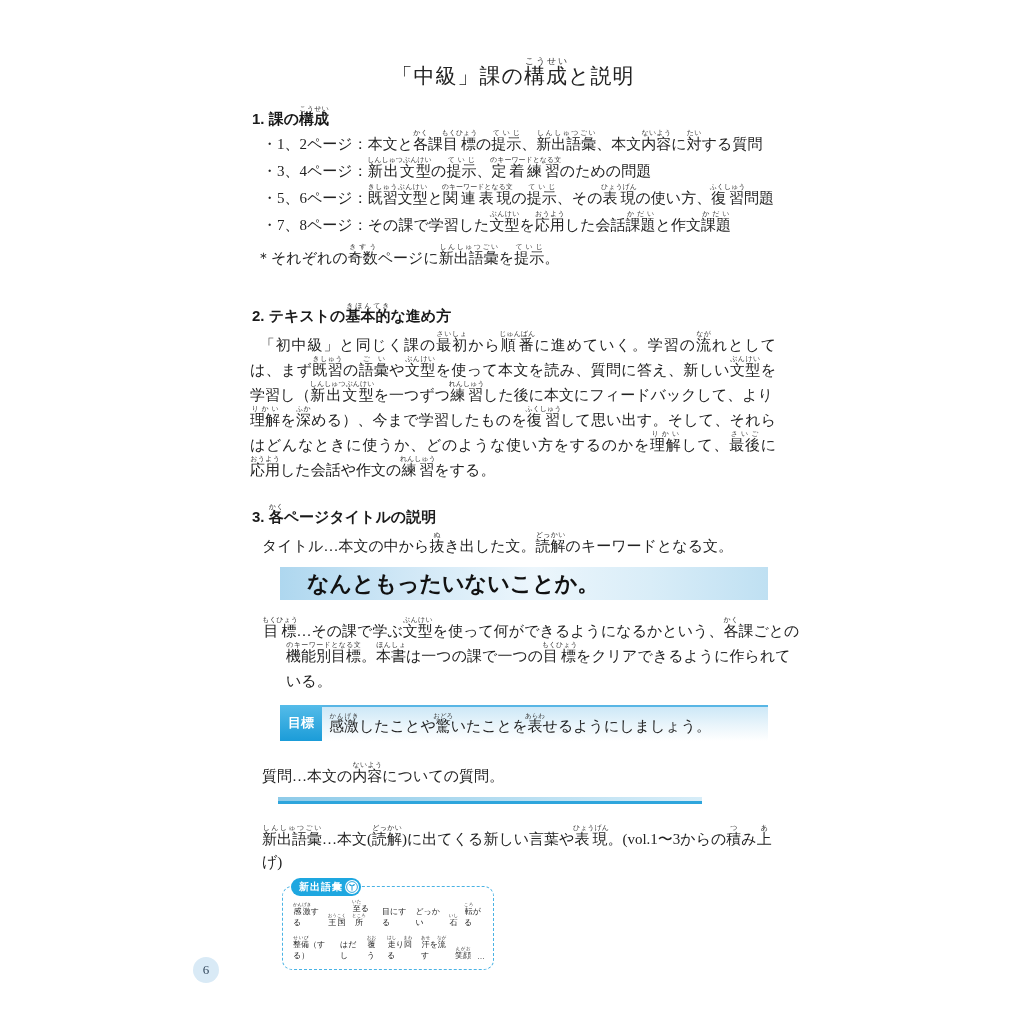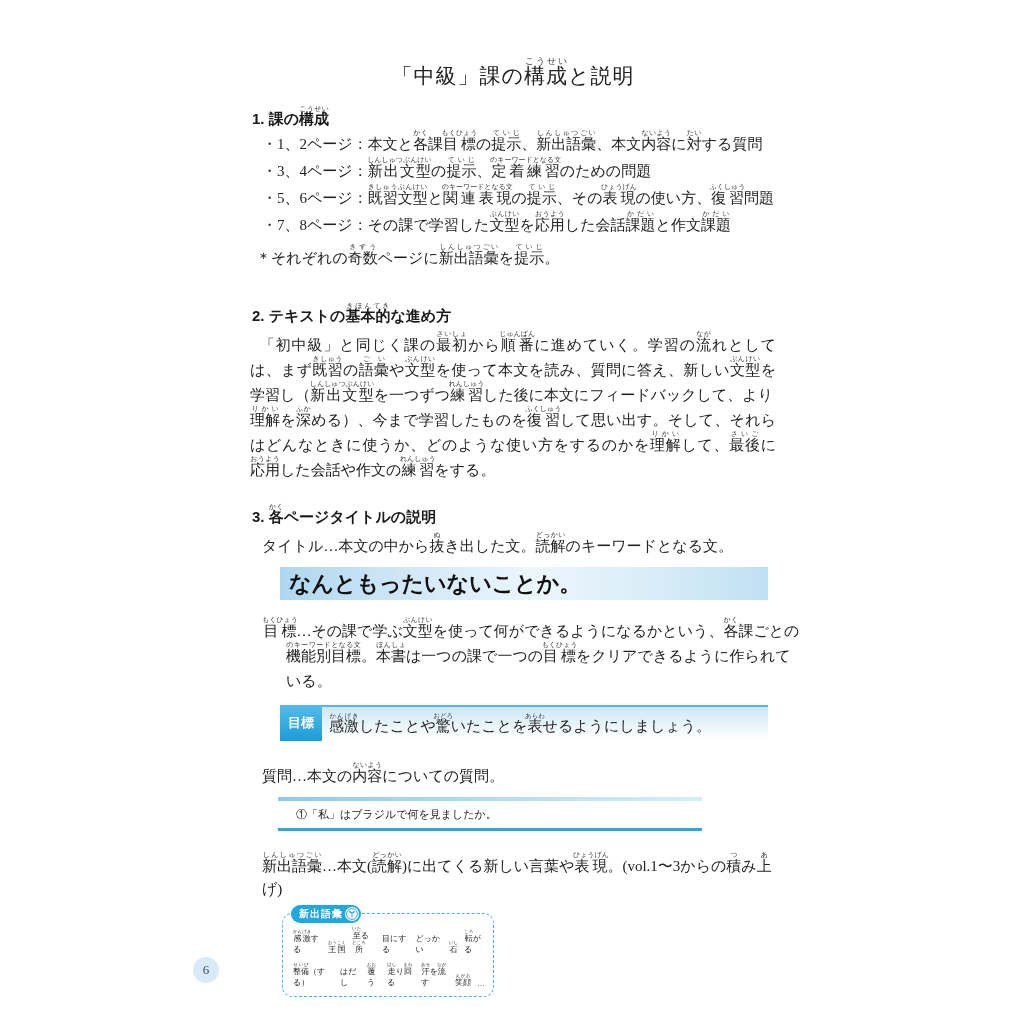--- a/index.html
+++ b/index.html
@@ -21,21 +21,21 @@
   p{margin:0;font-size:15px;line-height:23px;}
   .indent1{margin-left:12px;}
   .intro{margin-top:3px;}
   .note{margin:6px 0 0 6px;}
   .body-par{margin-top:4px;line-height:25px;text-align:justify;text-indent:0.65em;}
   .desc{margin:4px 0 0 12px;}
   .desc-gap{margin:20px 0 0 12px;}
   .hang{margin:16px 0 0 12px;width:514px;padding-left:1.6em;text-indent:-1.6em;line-height:25px;}
 
   .sample-title{margin:9px 0 0 30px;width:488px;height:33px;display:flex;align-items:center;
-    padding-left:9px;box-sizing:border-box;
+    padding-left:27px;box-sizing:border-box;
     background:linear-gradient(90deg,#aed7ef 0%,#cfe7f6 25%,#ecf6fc 52%,#d9edf8 76%,#bfe0f2 100%);
     font-family:"Liberation Sans",sans-serif;font-weight:bold;font-size:22px;color:#111;}
 
   .goal-box{margin:11px 0 0 30px;width:488px;display:flex;align-items:stretch;height:36px;}
   .goal-label{width:42px;display:flex;align-items:center;justify-content:center;
     background:linear-gradient(180deg,#55bce9 0%,#1b9cd8 100%);color:#fff;
     font-family:"Liberation Sans",sans-serif;font-size:13px;font-weight:bold;}
   .goal-bar{flex:1;border-top:2px solid #58b6e5;
     background:linear-gradient(180deg,#cde8f7 0%,#eaf5fb 55%,#ffffff 100%);
     display:flex;align-items:center;padding-left:7px;}
@@ -96,21 +96,20 @@
       <div class="goal-box">
         <span class="goal-label">目標</span>
         <div class="goal-bar">
           <p><ruby>感激<rt>かんげき</rt></ruby>したことや<ruby>驚<rt>おどろ</rt></ruby>いたことを<ruby>表<rt>あらわ</rt></ruby>せるようにしましょう。</p>
         </div>
       </div>
 
       <p class="desc-gap">質問…本文の<ruby>内容<rt>ないよう</rt></ruby>についての質問。</p>
       <div class="q-box">
         <div class="q-top"></div>
-        <div class="q-body">①「私」はブラジルで何を見ましたか。</div>
         <div class="q-bottom"></div>
       </div>
 
       <p class="desc-gap"><ruby>新出語彙<rt>しんしゅつごい</rt></ruby>…本文(<ruby>読解<rt>どっかい</rt></ruby>)に出てくる新しい言葉や<ruby>表現<rt>ひょうげん</rt></ruby>。(vol.1〜3からの<ruby>積<rt>つ</rt></ruby>み<ruby>上<rt>あ</rt></ruby>げ)</p>
       <div class="vocab-box">
         <div class="vocab-tag">
           <span class="vocab-tag-label">新出語彙</span>
           <span class="vocab-icon">
             <svg width="12" height="12" viewBox="0 0 20 20">
               <circle cx="10" cy="10" r="9" fill="#ffffff" stroke="#1b9cd8" stroke-width="1.5"></circle>

